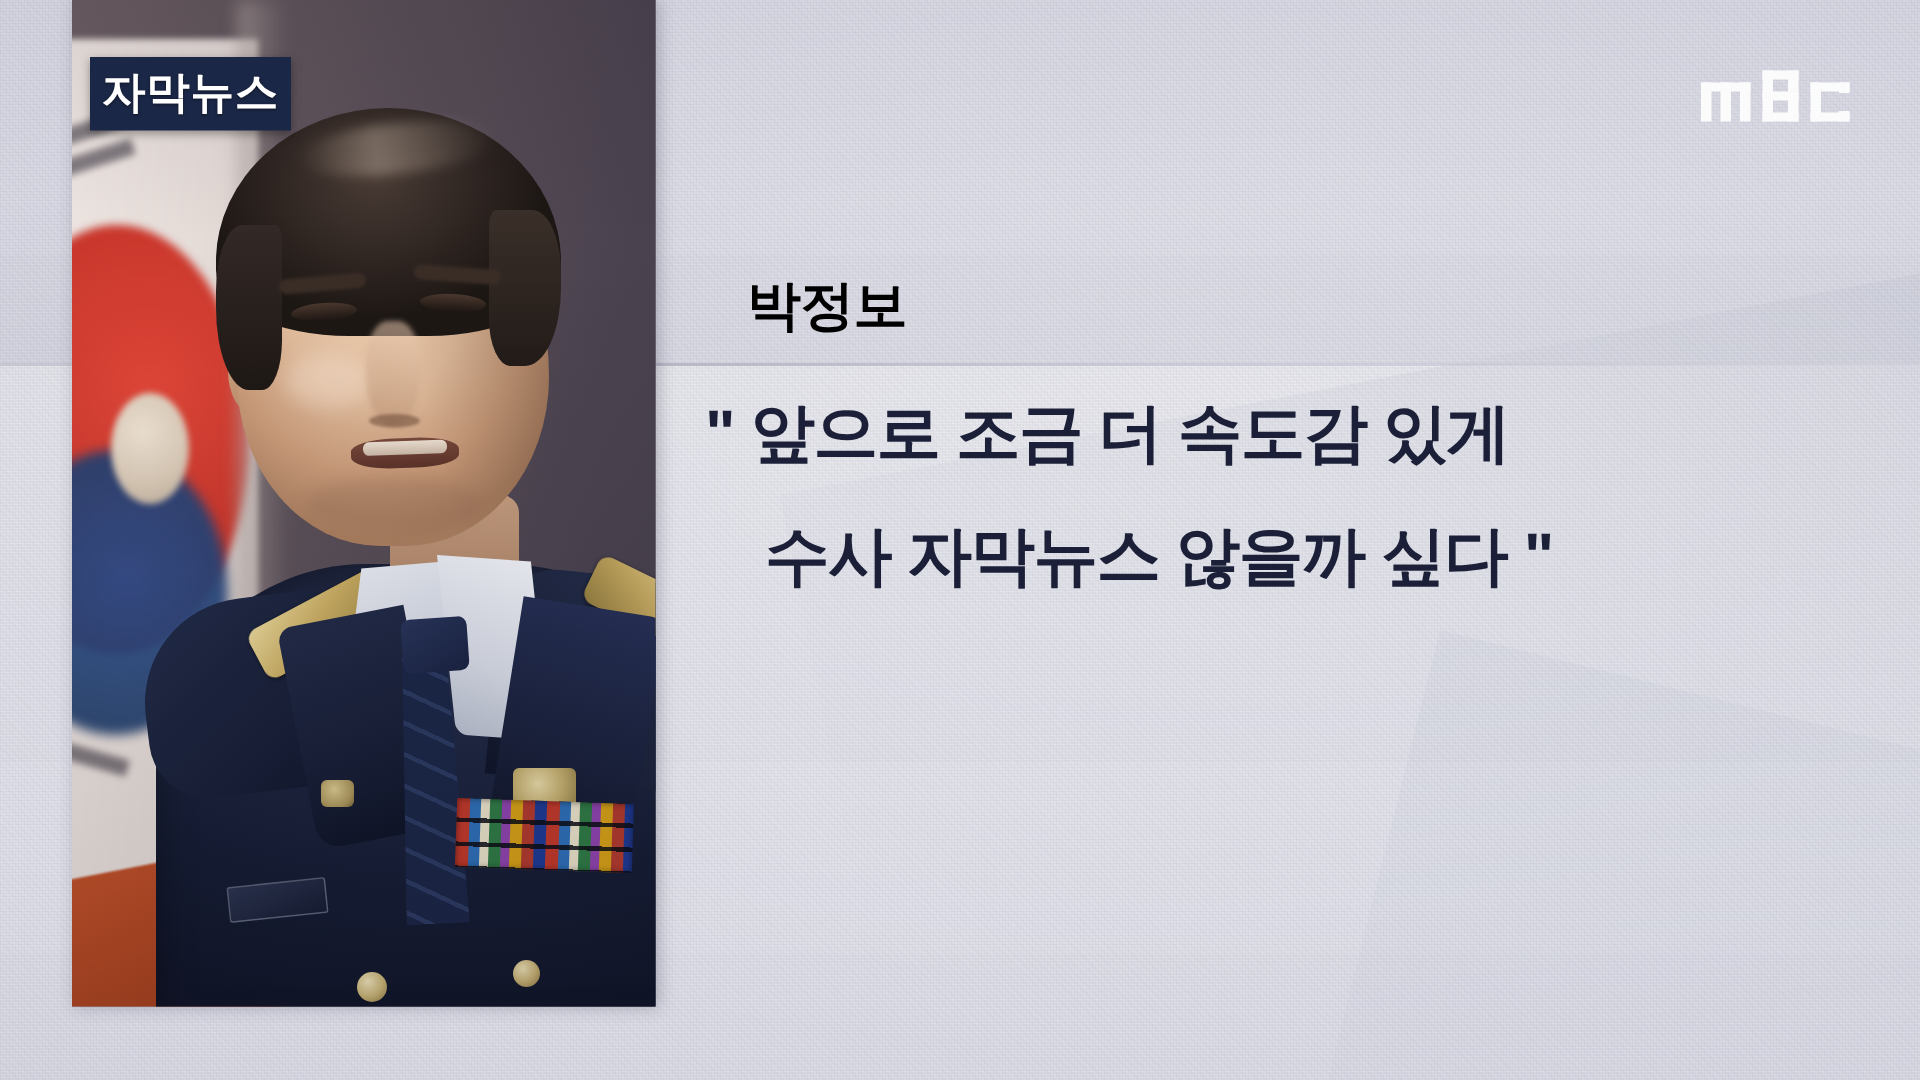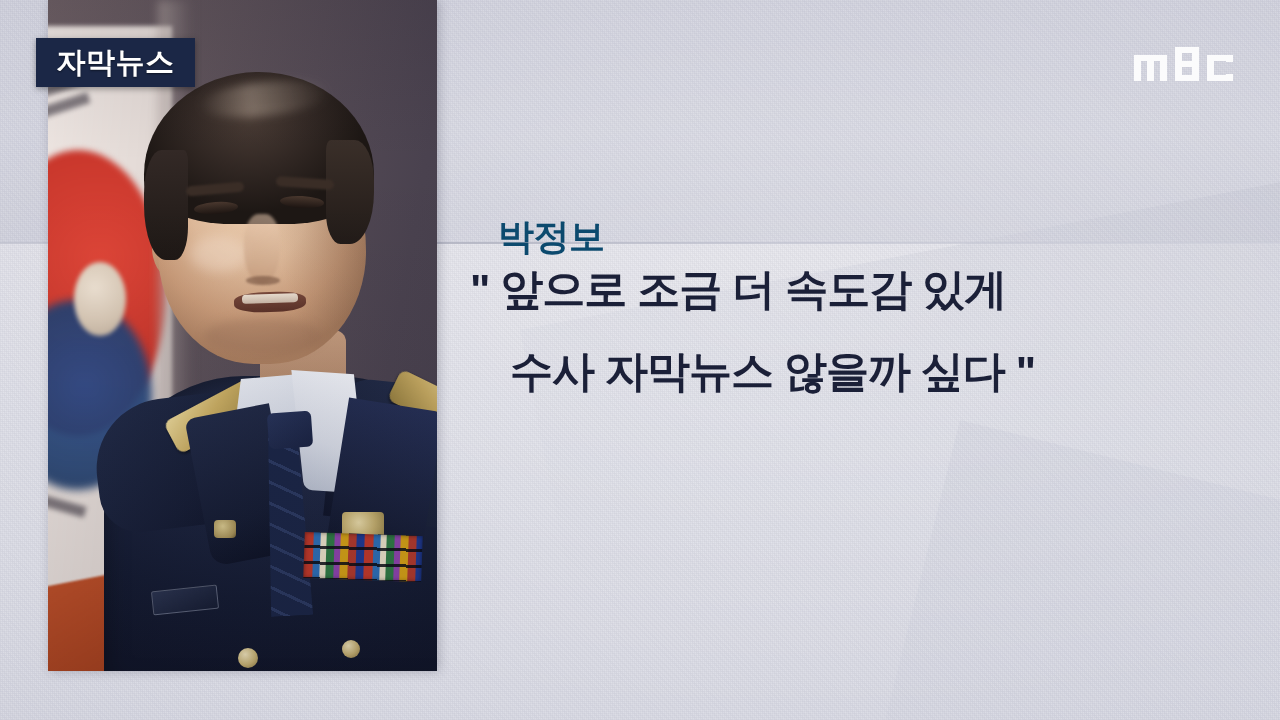--- a/index.html
+++ b/index.html
@@ -151,32 +151,32 @@
   .teeth{position:absolute;left:194px;top:294px;width:56px;height:9px;border-radius:4px;
     background:linear-gradient(180deg,#ece0d2 0%,#cbb8a8 100%);transform:rotate(-2deg);}
   .chin-sh{position:absolute;left:156px;top:318px;width:118px;height:36px;border-radius:50%;
     background:rgba(140,100,78,.28);filter:blur(5px);}
   .cheek-hl{position:absolute;left:142px;top:236px;width:58px;height:36px;border-radius:50%;
     background:rgba(255,240,226,.32);filter:blur(6px);}
   .photo-grade{position:absolute;inset:0;
     background:linear-gradient(180deg,rgba(20,16,28,.10) 0%,rgba(20,16,28,0) 24%,rgba(12,10,20,.12) 100%);}
 
   
-  .news-badge{position:absolute;left:36px;top:38px;width:159px;height:49px;
+  .news-badge{position:absolute;left:60px;top:38px;width:134px;height:49px;
     background:#1b2746;display:flex;align-items:center;justify-content:center;
     box-shadow:0 2px 6px rgba(0,0,0,.35);}
   .news-badge span{color:#ffffff;font-size:29px;font-weight:bold;letter-spacing:.5px;
     line-height:1;text-shadow:0 1px 2px rgba(0,0,0,.45);}
 
   
   .mbc{position:absolute;left:1134px;top:45px;width:112px;height:38px;opacity:.92;}
 
   
   .speaker{position:absolute;left:498px;top:186px;display:flex;align-items:flex-end;gap:16px;}
-  .speaker-name{font-size:36px;font-weight:bold;color:#0c4a6e;line-height:1;letter-spacing:-.5px;margin-top:33px;}
+  .speaker-name{font-size:36px;font-weight:bold;color:#000000;line-height:1;letter-spacing:-.5px;}
   .speaker-title{font-size:24px;font-weight:normal;color:#4e5682;line-height:1;
     letter-spacing:-.3px;padding-bottom:2px;}
 
   
   .quote{position:absolute;left:470px;top:268px;width:720px;}
   .q-line{font-size:43px;font-weight:bold;color:#1b2038;line-height:1;letter-spacing:-1px;
     white-space:nowrap;}
   .q-line.l1{margin-left:0px;margin-bottom:39px;}
   .q-line.l2{margin-left:40px;}
   .qmark{font-weight:bold;}

